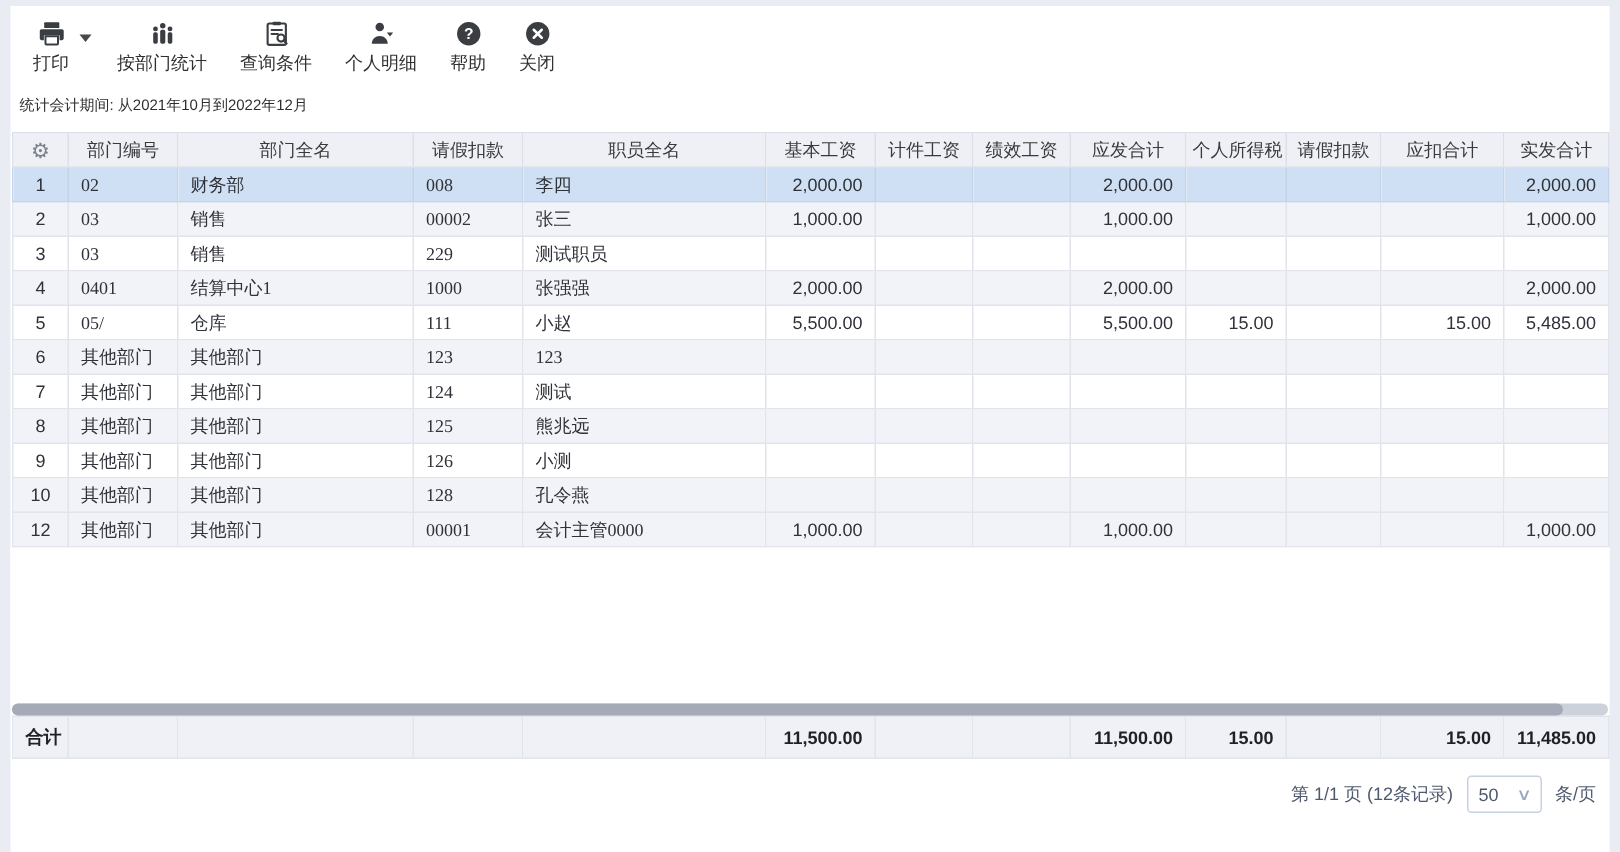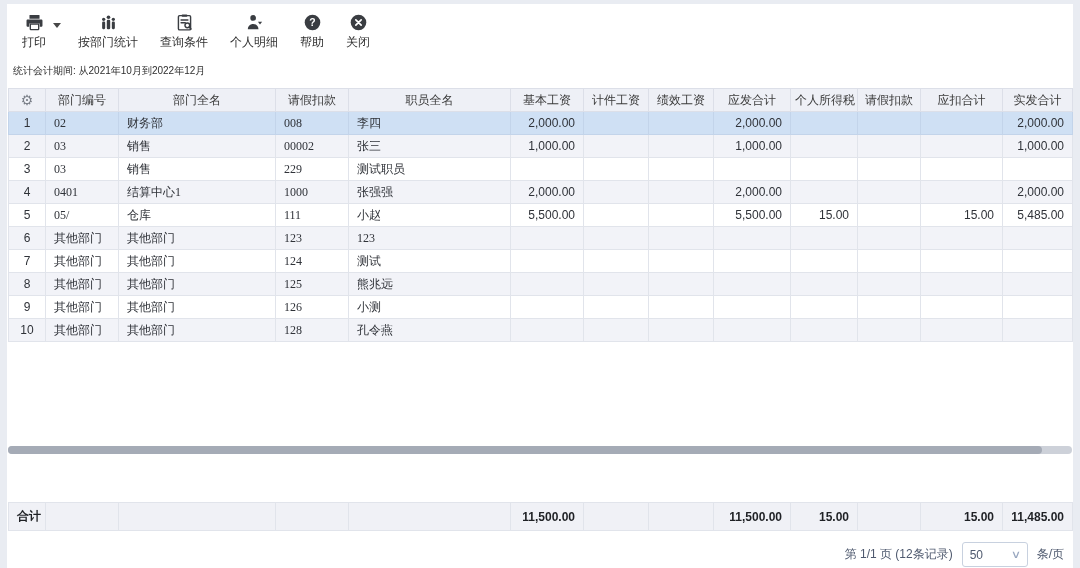--- a/index.html
+++ b/index.html
@@ -44,21 +44,21 @@
   .hscroll { height:8px; width:1064px; margin-left:1px; background:#cdd1d9; border-radius:4px; position:relative; }
   .hscroll-thumb { position:absolute; left:0; top:0; height:8px; width:1034px; background:#a5abb6; border-radius:4px; }
 
   
   .total-table td { height:28px; background:#f0f1f6; font-weight:bold; color:#1f2125; }
 
   
   .pagination { display:flex; justify-content:flex-end; align-items:center; gap:9px;
     padding:11px 9px 0 0; font-size:12px; color:var(--pg-text,#4e596e); }
   .page-size-select { display:flex; align-items:center; justify-content:space-between;
-    width:66px; height:25px; border:1px solid #c8d1df; border-radius:3px; padding:0 7px;
+    width:50px; height:25px; border:1px solid #c8d1df; border-radius:3px; padding:0 7px;
     background:#fff; cursor:pointer; color:#4e596e; }
   .page-size-select .chev { color:#99a7c0; font-size:11px; transform:scaleX(1.3); }
 </style>
 </head>
 <body>
 
 <div class="panel">
 
   <div class="toolbar">
     <div class="tool">
@@ -312,31 +312,46 @@
             <td class="c-text">孔令燕</td>
             <td class="c-money"></td>
             <td class="c-money"></td>
             <td class="c-money"></td>
             <td class="c-money"></td>
             <td class="c-money"></td>
             <td class="c-money"></td>
             <td class="c-money"></td>
             <td class="c-money"></td>
           </tr>
+          <tr class="alt">
+            <td class="c-num">12</td>
+            <td class="c-text">其他部门</td>
+            <td class="c-text">其他部门</td>
+            <td class="c-text">00001</td>
+            <td class="c-text">会计主管0000</td>
+            <td class="c-money">1,000.00</td>
+            <td class="c-money"></td>
+            <td class="c-money"></td>
+            <td class="c-money">1,000.00</td>
+            <td class="c-money"></td>
+            <td class="c-money"></td>
+            <td class="c-money"></td>
+            <td class="c-money">1,000.00</td>
+          </tr>
         </tbody>
     </table>
   </div>
 
   <div class="spacer"></div>
 
   <div class="hscroll">
     <div class="hscroll-thumb"></div>
   </div>
 
-  <div style="margin-left:1px;margin-top:48px;">
+  <div style="margin-left:1px;">
     <table class="total-table">
       <colgroup id="cols-total">
           <col style="width: 37px;">
           <col style="width: 73px;">
           <col style="width: 157px;">
           <col style="width: 73px;">
           <col style="width: 162px;">
           <col style="width: 73px;">
           <col style="width: 65px;">
           <col style="width: 65px;">

